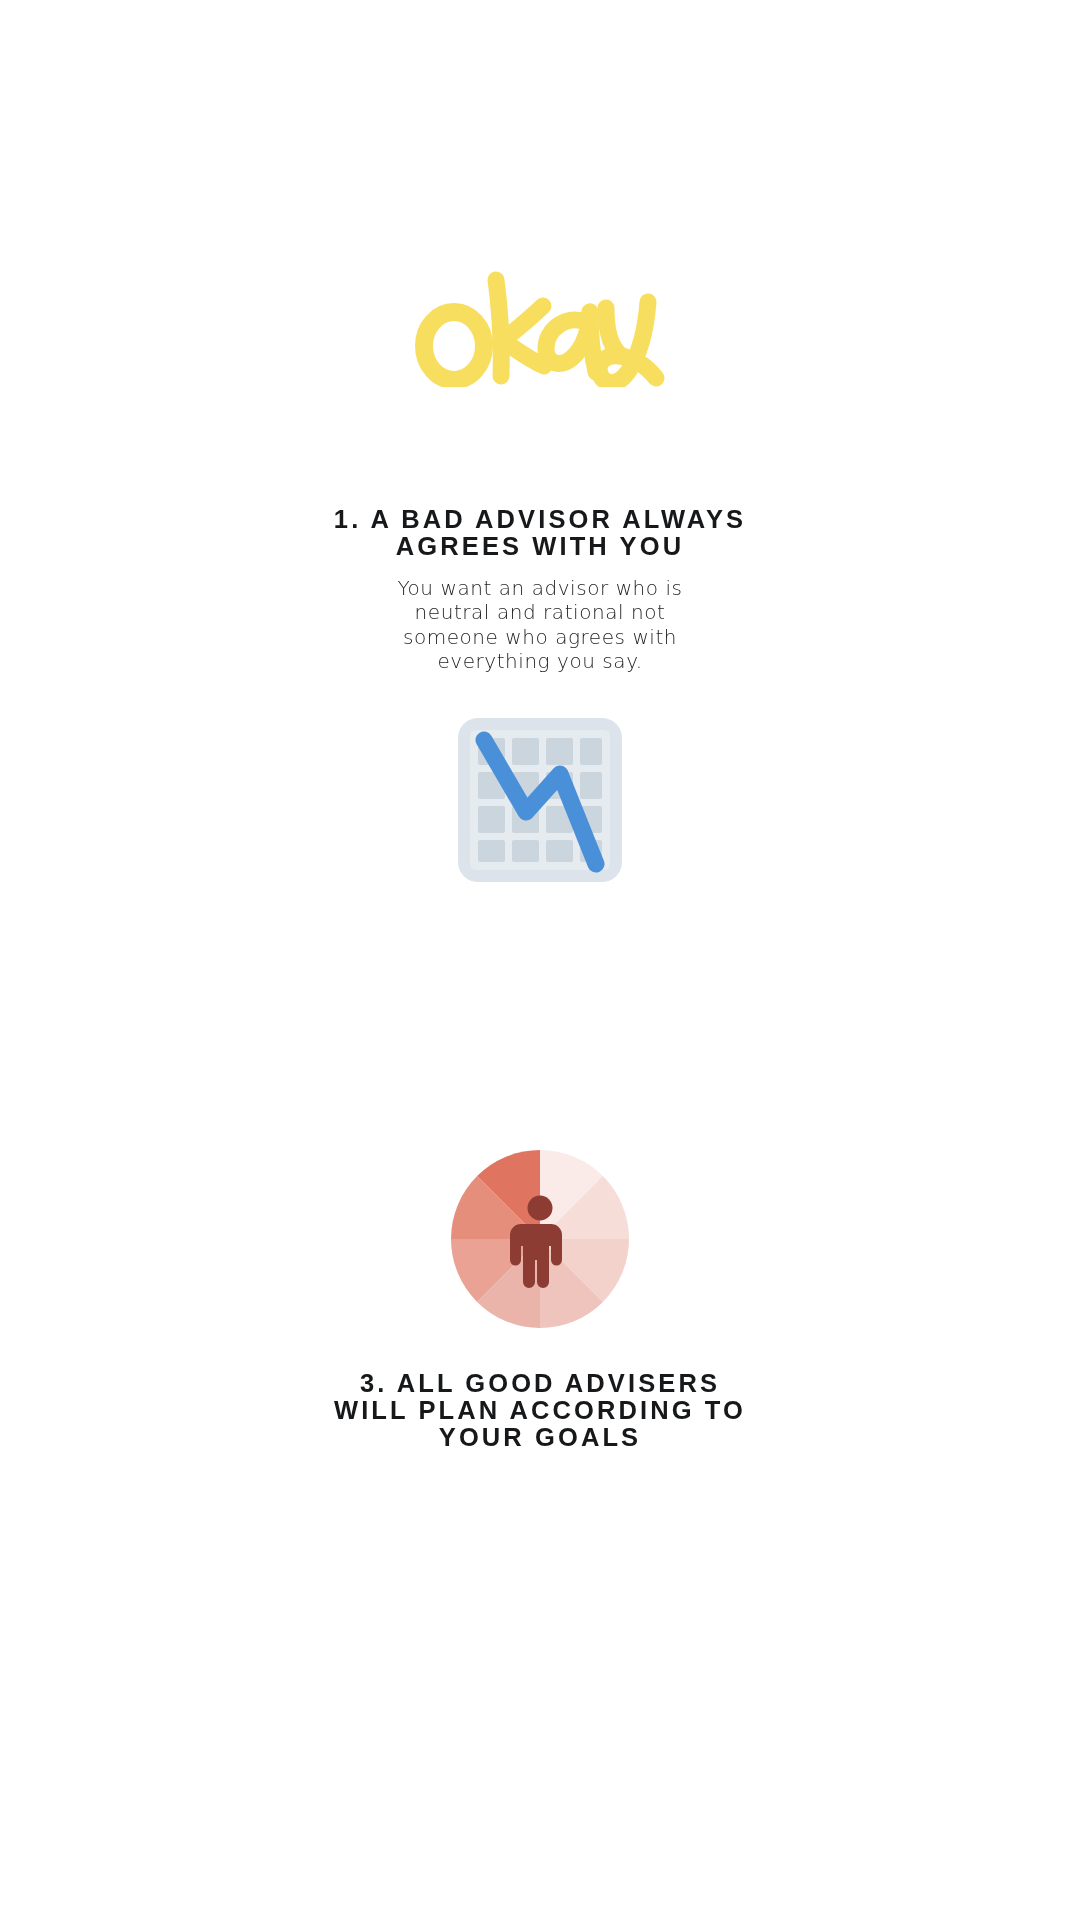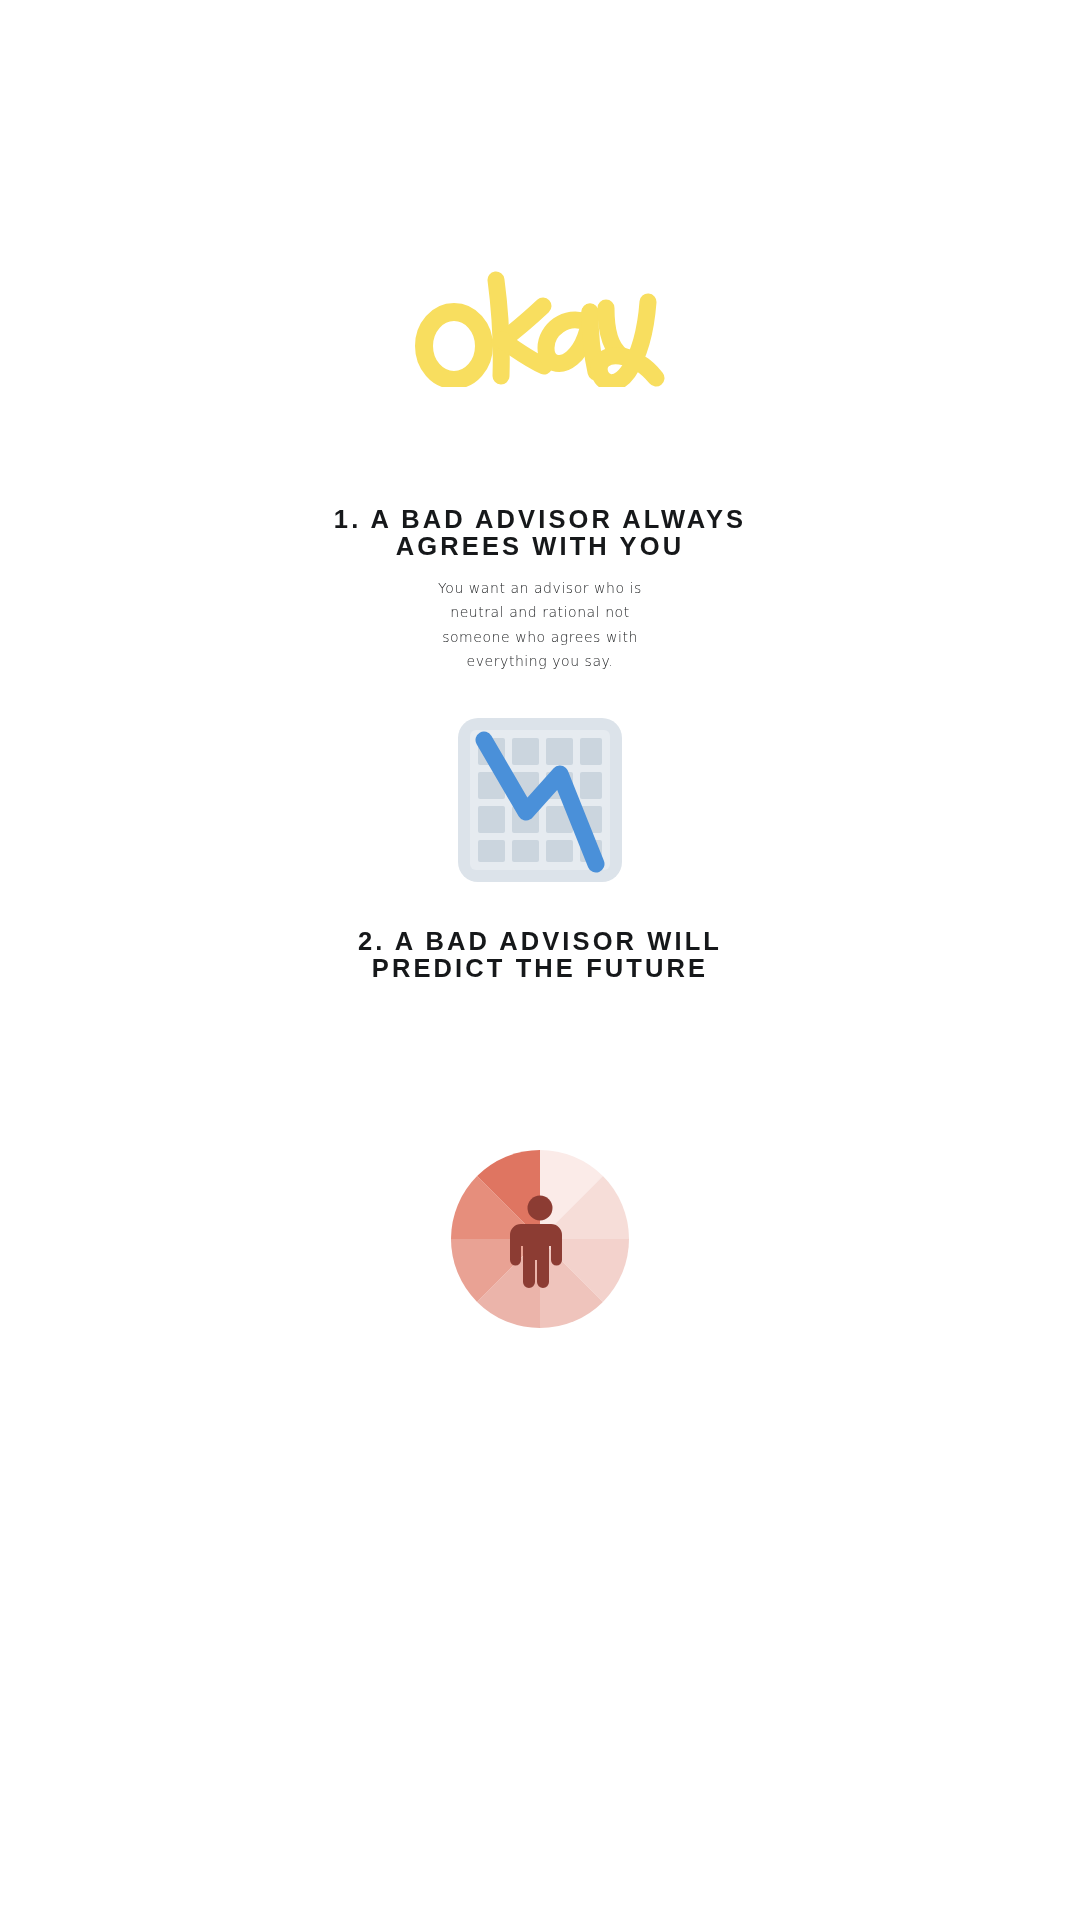--- a/index.html
+++ b/index.html
@@ -54,21 +54,21 @@
     color: #16181a;
     margin: 0 auto;
     width: 420px;
     text-transform: uppercase;
   }
   .sec-3 .heading { width: 440px; }
 
   .body-text {
     font-family: "DejaVu Sans", sans-serif;
     font-weight: 300;
-    font-size: 14px;
+    font-size: 20px;
     line-height: 24.4px;
     letter-spacing: 0.55px;
     color: #1d1f21;
     margin: 16px auto 0;
     width: 320px;
     white-space: pre-line;
   }
   .sec-3 .body-text { width: 340px; }
 
   
@@ -148,21 +148,20 @@
           <rect x="22" y="124" width="27" height="22" rx="2"></rect>
           <rect x="56" y="124" width="27" height="22" rx="2"></rect>
           <rect x="90" y="124" width="27" height="22" rx="2"></rect>
           <rect x="124" y="124" width="22" height="22" rx="2"></rect>
         </g>
 
         <polyline points="28,24 70,96 104,58 140,148" fill="none" stroke="#4A90D9" stroke-width="17" stroke-linecap="round" stroke-linejoin="round"></polyline>
       </svg>
     </div>
 
-    <h2 class="heading">2. A BAD ADVISOR WILL PREDICT THE FUTURE</h2>
   </div>
 
   <div class="section sec-3">
 
     <div class="icon-block icon-pie-wrap">
       <svg class="icon-svg" width="182" height="182" viewBox="0 0 182 182">
 
         <g>
 
           <path d="M91 91 L91 2 A89 89 0 0 1 153.9 28.1 Z" fill="#FBEBE8"></path>
@@ -184,15 +183,16 @@
 
         <g fill="#8C3C33">
           <circle cx="91" cy="60" r="12.5"></circle>
           <path d="M80 76 h22 a11 11 0 0 1 11 11 v25 a5.5 5.5 0 0 1 -11 0 v-14
                    h-2 v36 a6 6 0 0 1 -12 0 v-22 h-2 v22 a6 6 0 0 1 -12 0 v-36
                    h-2 v14 a5.5 5.5 0 0 1 -11 0 v-25 a11 11 0 0 1 11 -11 z"></path>
         </g>
       </svg>
     </div>
 
+    <h2 class="heading">3. ALL GOOD ADVISERS WILL PLAN ACCORDING TO YOUR GOALS</h2>
   </div>
 
 </div>
 
 </body></html>

